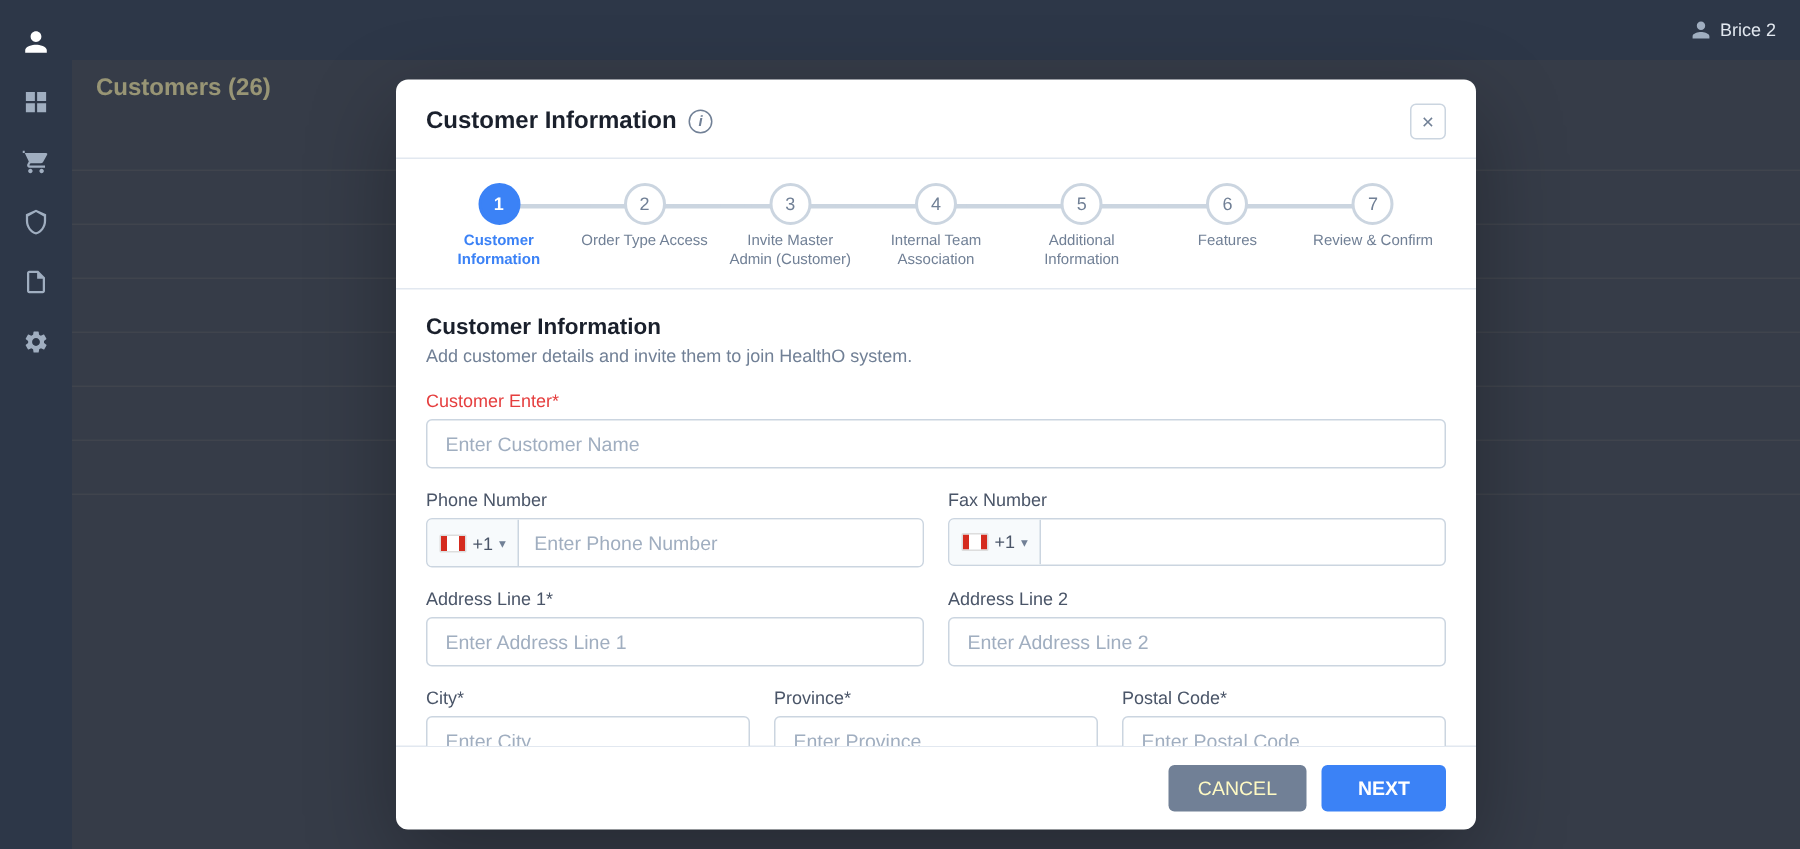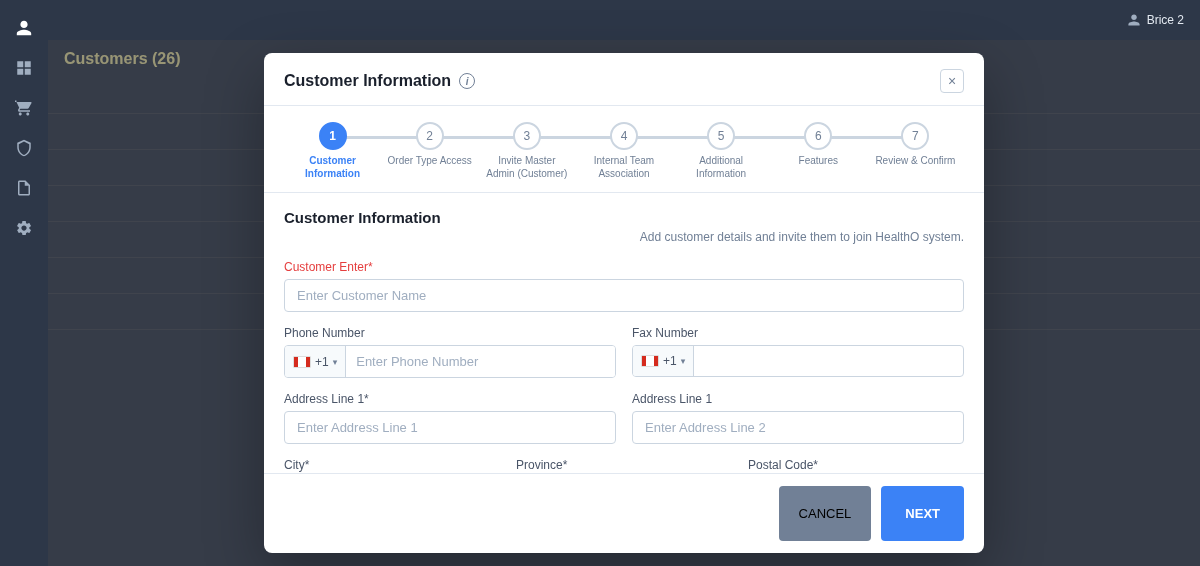--- a/index.html
+++ b/index.html
@@ -222,21 +222,20 @@
     .section-title {
       font-size: 15px;
       font-weight: 600;
       color: #1a202c;
       margin-bottom: 4px;
     }
     .section-desc {
       font-size: 12px;
       color: #718096;
       margin-bottom: 16px;
-      text-align: right;
     }
 
     .field-group {
       margin-bottom: 14px;
     }
     .field-label {
       font-size: 12px;
       color: #4a5568;
       margin-bottom: 5px;
       font-weight: 500;
@@ -314,23 +313,23 @@
     
     .modal-footer {
       padding: 12px 20px;
       border-top: 1px solid #e2e8f0;
       display: flex;
       justify-content: flex-end;
       gap: 10px;
       flex-shrink: 0;
     }
     .btn-cancel {
-      padding: 20px 20px;
+      padding: 8px 20px;
       background: #718096;
-      color: #000000;
+      color: #fef9c3;
       border: none;
       border-radius: 4px;
       font-size: 13px;
       cursor: pointer;
       font-weight: 500;
     }
     .btn-next {
       padding: 8px 24px;
       background: #3b82f6;
       color: #fff;
@@ -490,21 +489,21 @@
                 </div>
               </div>
             </div>
 
             <div class="form-row">
               <div class="field-group">
                 <div class="field-label">Address Line 1*</div>
                 <input class="form-input" type="text" placeholder="Enter Address Line 1" style="">
               </div>
               <div class="field-group">
-                <div class="field-label">Address Line 1</div>
+                <div class="field-label">Address Line 2</div>
                 <input class="form-input" type="text" placeholder="Enter Address Line 2" style="">
               </div>
             </div>
 
             <div class="form-row-3">
               <div class="field-group">
                 <div class="field-label">City*</div>
                 <input class="form-input" type="text" placeholder="Enter City" style="">
               </div>
               <div class="field-group">

